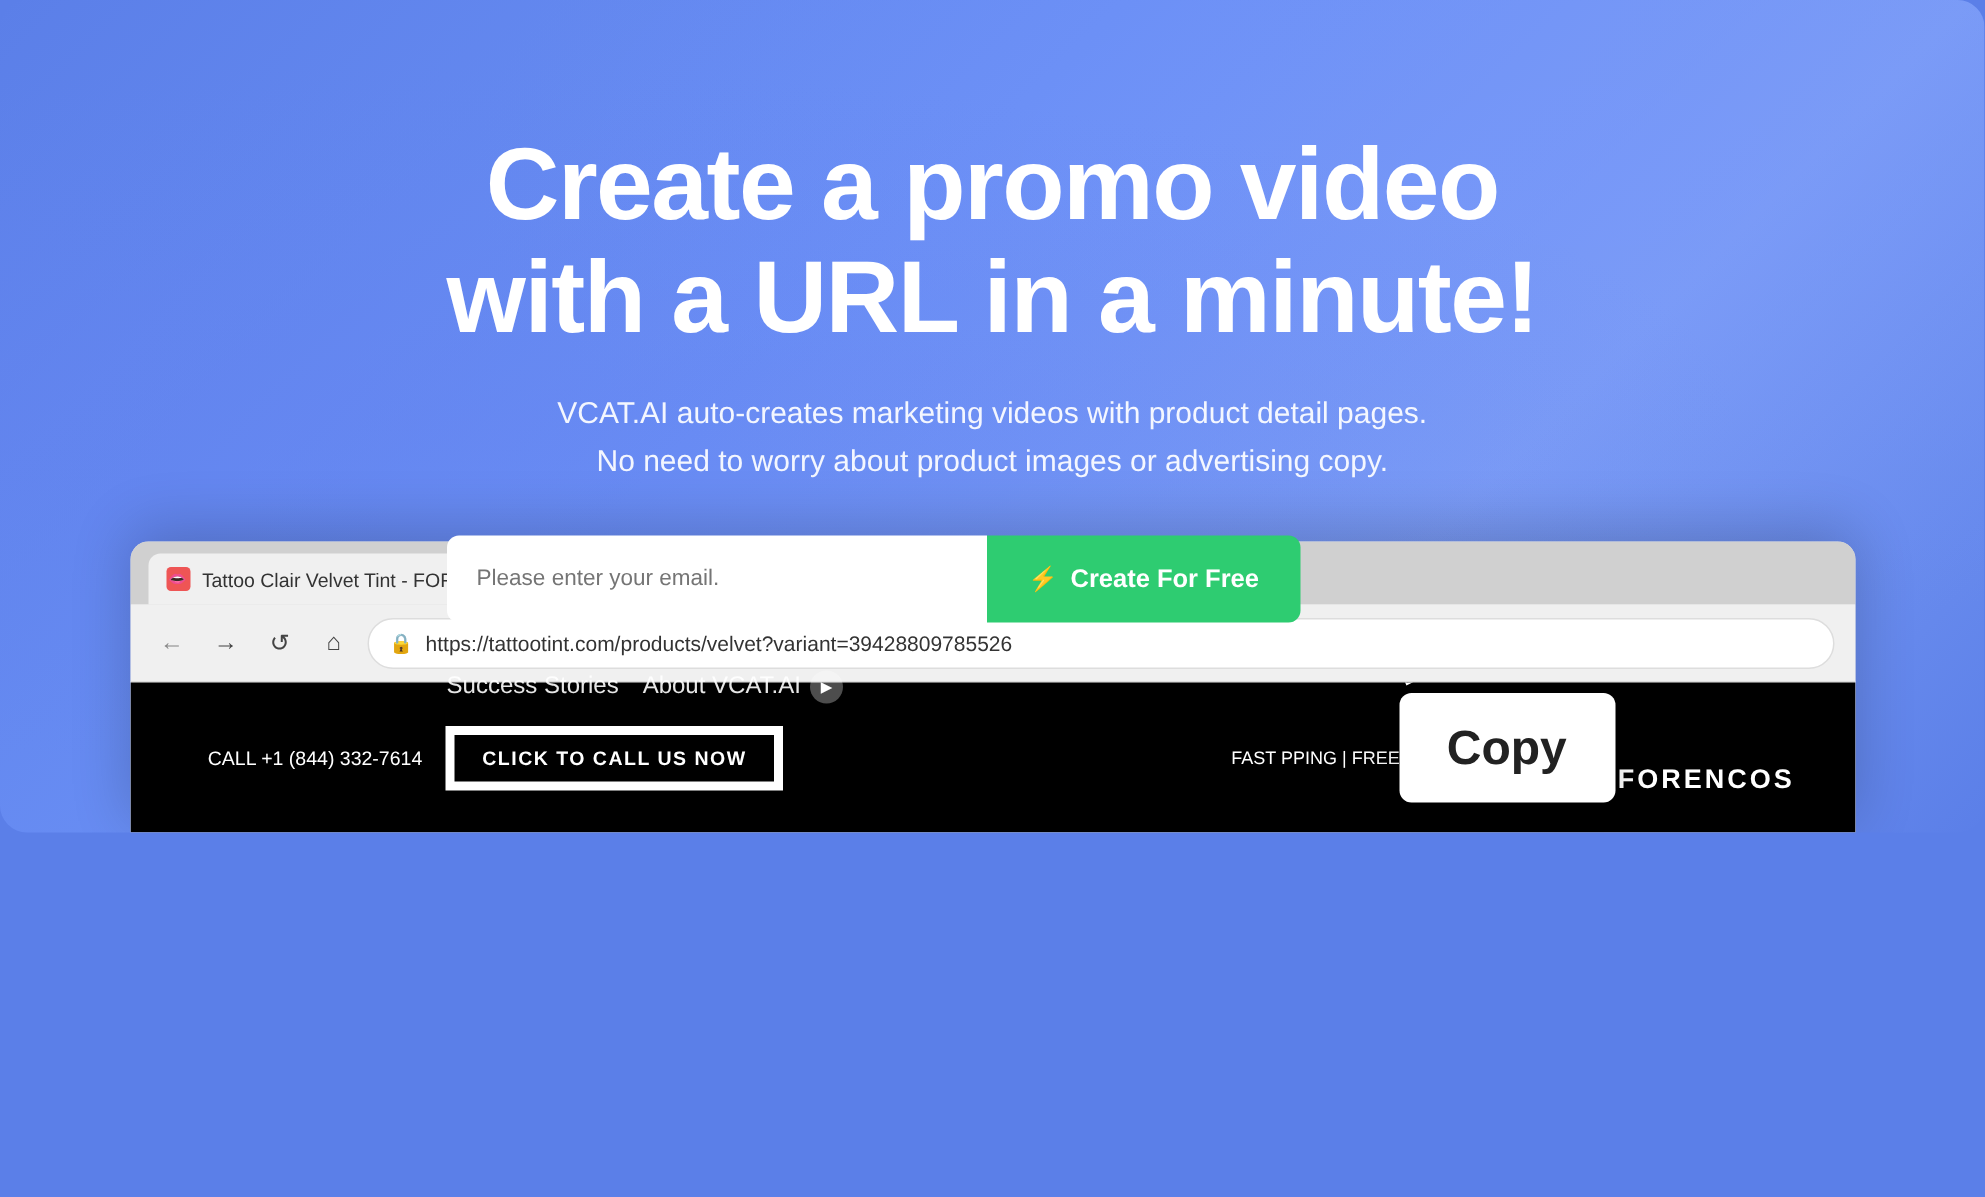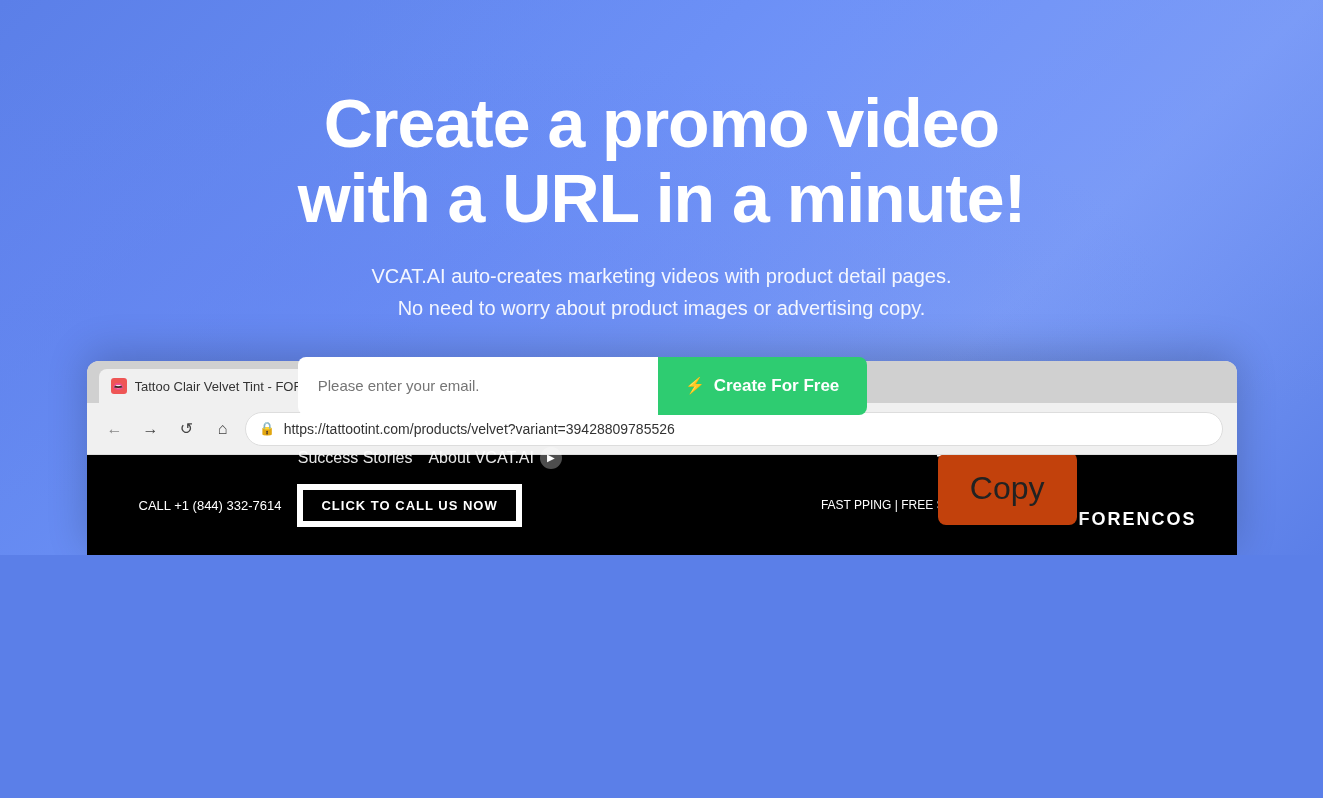--- a/index.html
+++ b/index.html
@@ -14,20 +14,21 @@
     .hero {
       background: linear-gradient(135deg, #5b7fe8 0%, #6a8ff5 40%, #7b9cf5 70%, #5b7fe8 100%);
       width: 100%;
       height: 555px;
       display: flex;
       flex-direction: column;
       align-items: center;
       justify-content: center;
       position: relative;
       overflow: hidden;
+      border-radius: 18px;
     }
 
     .hero::before {
       content: '';
       position: absolute;
       top: 0; left: 0; right: 0; bottom: 0;
       background: 
         radial-gradient(ellipse at 20% 50%, rgba(100,130,240,0.4) 0%, transparent 60%),
         radial-gradient(ellipse at 80% 20%, rgba(120,150,255,0.3) 0%, transparent 50%);
     }
@@ -303,27 +304,27 @@
       font-weight: 700;
       letter-spacing: 2px;
       position: absolute;
       right: 40px;
       margin-top: 28px;
     }
 
     
     .copy-tooltip {
       position: absolute;
-      bottom: 30px;
+      bottom: 20px;
       right: 160px;
-      background: #c2410c;
+      background: #ffffff;
       border-radius: 8px;
       padding: 18px 32px;
       font-size: 32px;
-      font-weight: 400;
+      font-weight: 700;
       color: #222;
       box-shadow: 0 8px 30px rgba(0,0,0,0.2);
       z-index: 10;
     }
 
     
     .cursor-overlay {
       position: absolute;
       bottom: 95px;
       right: 285px;

